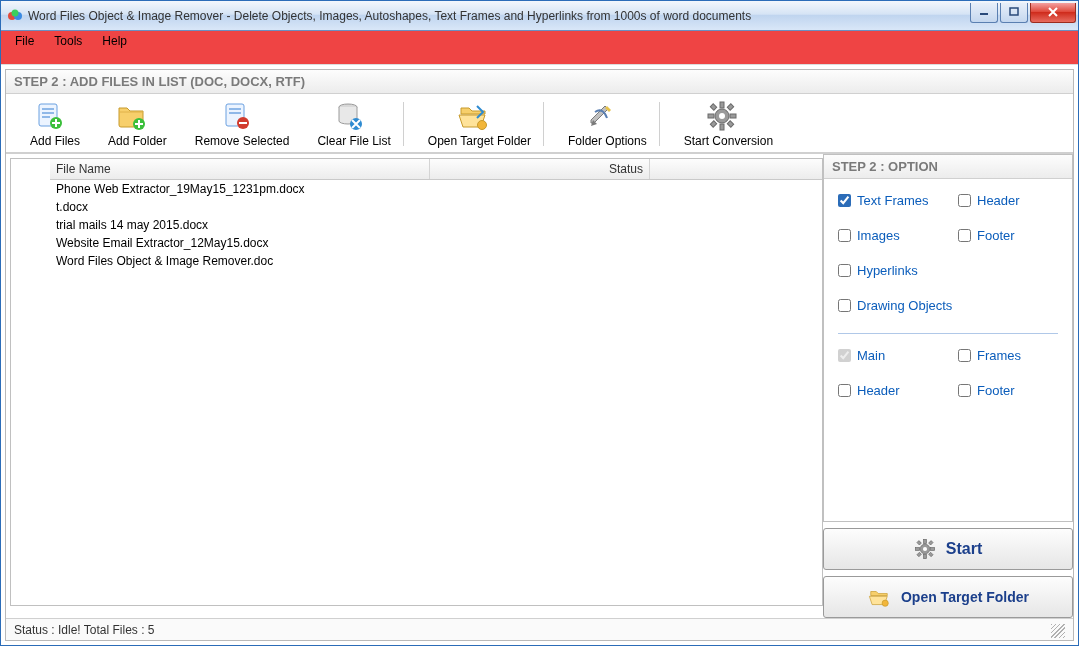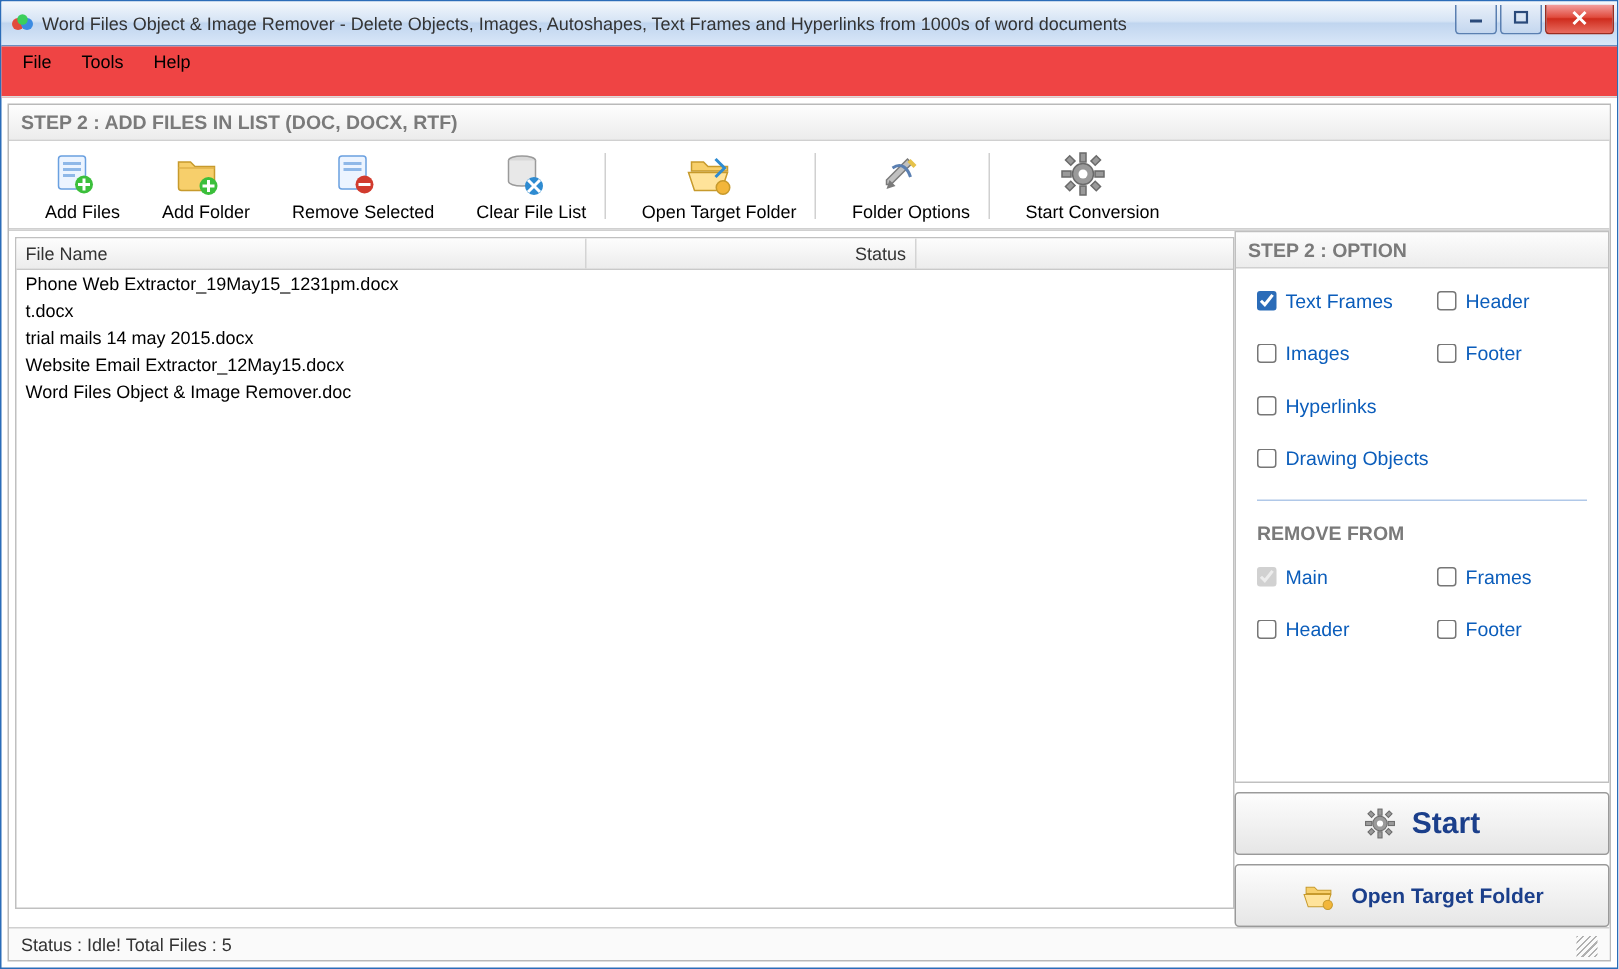--- a/index.html
+++ b/index.html
@@ -28,21 +28,21 @@
 
 
 .toolbar { display: flex; align-items: stretch; padding: 4px 4px 2px 4px; border-bottom: 1px solid #d0d0d0; }
 .tb-btn { display: flex; flex-direction: column; align-items: center; justify-content: flex-start; padding: 2px 8px 2px 8px; min-width: 60px; cursor: pointer; border-radius: 2px; }
 .tb-icon { width: 32px; height: 32px; margin-bottom: 2px; display: flex; align-items: center; justify-content: center; }
 .tb-label { color: #000; font-size: 12px; text-align: center; white-space: nowrap; margin-left: 12px; }
 .tb-sep { width: 1px; background: #d0d0d0; margin: 4px 4px; }
 
 
 .main { flex: 1; display: flex; border-top: 1px solid #d0d0d0; }
-.file-panel { flex: 1; display: flex; flex-direction: column; border: 1px solid #c0c0c0; margin: 4px 0 12px 4px; }
+.file-panel { flex: 1; display: flex; flex-direction: column; border: 1px solid #c0c0c0; margin: 4px 0 12px 4px; padding-left: 39px; }
 .grid-header { display: flex; background: linear-gradient(to bottom, #fdfdfd, #ececec); border-bottom: 1px solid #c9c9c9; }
 .grid-header .col { padding: 3px 6px; font-size: 12px; color: #333; border-right: 1px solid #d4d4d4; }
 .col-name { width: 380px; }
 .col-status { width: 220px; text-align: right; }
 .col-extra { flex: 1; border-right: none !important; }
 .grid-body { flex: 1; overflow: auto; }
 .grid-row { display: flex; border-bottom: 0; }
 .grid-row .cell { padding: 2px 6px; font-size: 12px; color: #000; white-space: nowrap; }
 .grid-body .col-name { width: 380px; }
 .grid-body .col-status { width: 220px; }
@@ -52,21 +52,21 @@
 .option-box { flex: 1; border: 1px solid #c0c0c0; background: #fff; display: flex; flex-direction: column; }
 .option-header { background: linear-gradient(to bottom, #fdfdfd, #ececec); color: #7a7a7a; font-weight: bold; font-size: 13px; padding: 4px 8px; border-bottom: 1px solid #d0d0d0; }
 .option-body { padding: 14px 14px; flex: 1; }
 .opt-grid { display: grid; grid-template-columns: 1fr 1fr; row-gap: 16px; column-gap: 8px; gap: 20px; }
 .opt-item { display: flex; align-items: center; gap: 6px; color: #0b5dbb; font-size: 13px; }
 .opt-item input[type=checkbox] { width: 13px; height: 13px; accent-color: #2b6cb8; }
 .opt-item.wide { grid-column: 1 / span 2; }
 .opt-divider { border: none; border-top: 1px solid #b0c8e8; margin: 20px 0 14px 0; }
 .opt-subhead { color: #7a7a7a; font-weight: bold; font-size: 13px; margin-bottom: 14px; }
 
-.big-btn { margin-top: 6px; height: 42px; border: 1px solid #9a9a9a; border-radius: 3px; background: linear-gradient(to bottom, #fdfdfd, #e6e6e6); display: flex; align-items: center; justify-content: center; gap: 10px; cursor: pointer; color: #1b3f8b; font-weight: bold; font-size: 20px; }
+.big-btn { margin-top: 6px; height: 42px; border: 1px solid #9a9a9a; border-radius: 3px; background: linear-gradient(to bottom, #fdfdfd, #e6e6e6); display: flex; align-items: center; justify-content: center; gap: 10px; cursor: pointer; color: #1b3f8b; font-weight: bold; font-size: 16px; }
 
 
 .status-bar { height: 22px; border-top: 1px solid #d0d0d0; display: flex; align-items: center; padding: 0 8px; background: #fafafa; color: #333; font-size: 12px; justify-content: space-between; }
 .resize-grip { width: 14px; height: 14px; background: repeating-linear-gradient(135deg, #b0b0b0 0 1px, transparent 1px 3px); align-self: flex-end; margin-bottom: 2px; }
 
 svg { display: block; }
 </style>
 </head>
 <body>
 
@@ -274,21 +274,20 @@
                 <span>Hyperlinks</span>
               </label>
               <label class="opt-item wide">
                 <input type="checkbox" style="">
                 <span>Drawing Objects</span>
               </label>
             </div>
 
             <hr class="opt-divider">
 
-            <div class="opt-subhead">REMOVE FROM</div>
 
             <div class="opt-grid">
               <label class="opt-item">
                 <input type="checkbox" checked="" disabled="" style="">
                 <span>Main</span>
               </label>
               <label class="opt-item">
                 <input type="checkbox" style="">
                 <span>Frames</span>
               </label>

